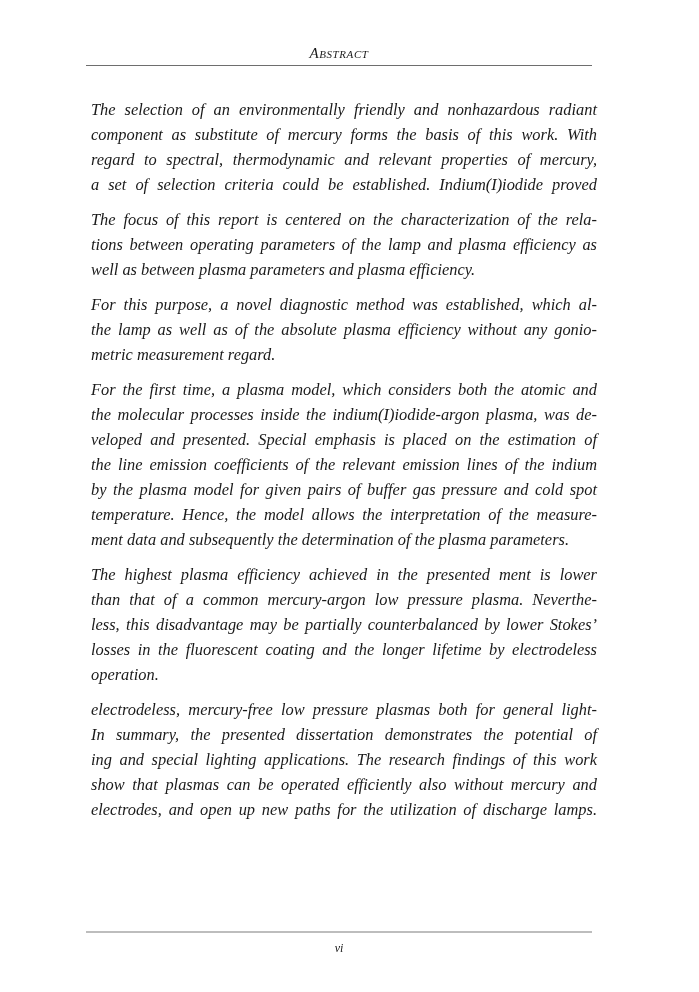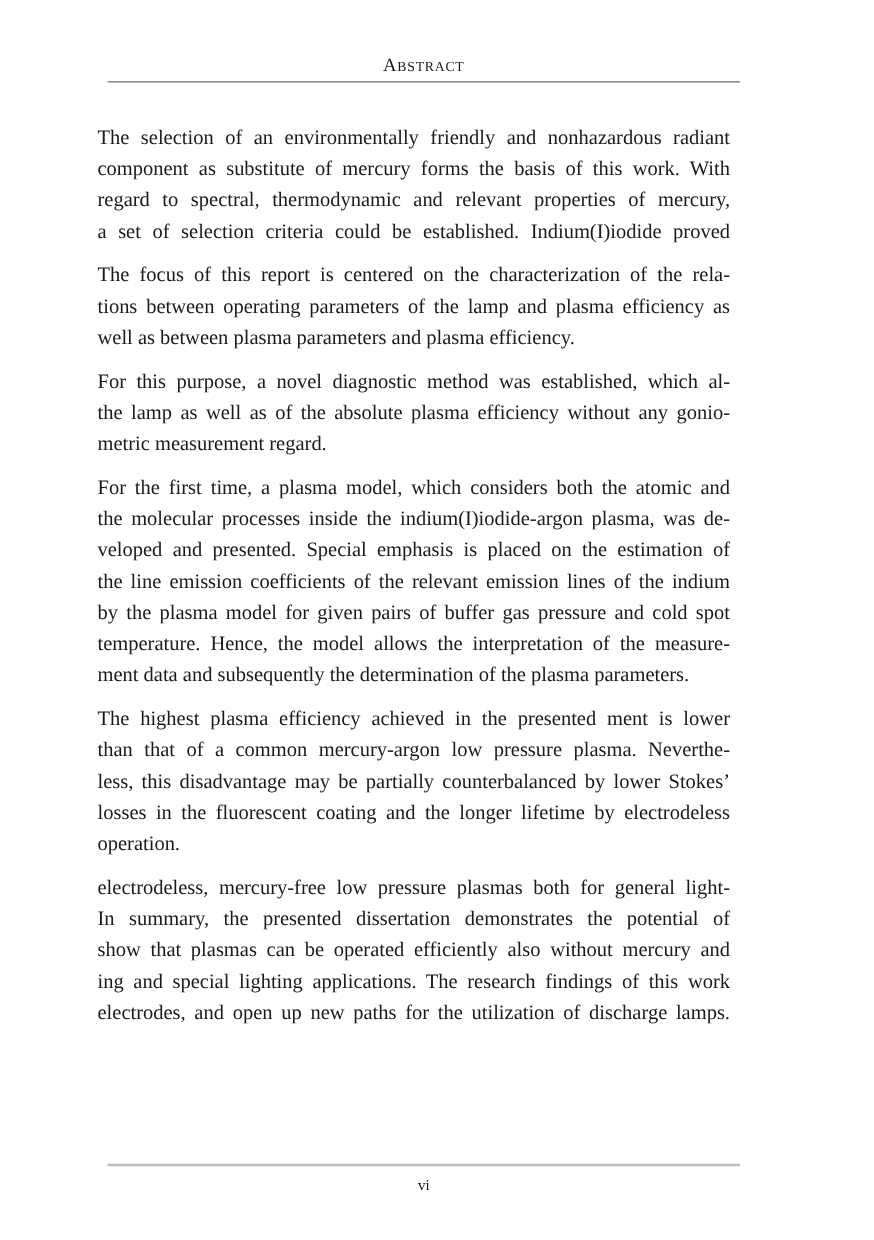--- a/index.html
+++ b/index.html
@@ -13,20 +13,21 @@
       position: relative;
       overflow: hidden;
       font-family: "Liberation Serif", "DejaVu Serif", serif;
       color: #1a1a1a;
     }
     .page {
       position: absolute;
       left: 0; top: 0;
       width: 699px;
       height: 992px;
+      font-style: italic;
     }
     .running-head {
       position: absolute;
       left: 86px;
       width: 506px;
       top: 44px;
       text-align: center;
       font-size: 15px;
       font-variant: small-caps;
       letter-spacing: 0.6px;
@@ -35,21 +36,21 @@
     .head-rule {
       position: absolute;
       left: 86px;
       width: 506px;
       top: 65px;
       height: 0;
       border-top: 1px solid #6e6e6e;
     }
     .body-text {
       position: absolute;
-      left: 78px;
+      left: 91px;
       top: 97px;
       width: 506px;
       font-size: 16.4px;
     }
     .para {
       margin: 0 0 10px 0;
     }
     .line {
       display: block;
       height: 25px;
@@ -122,21 +123,21 @@
       <span class="line">The highest plasma efficiency achieved in the presented ment is lower</span>
       <span class="line">than that of a common mercury-argon low pressure plasma.  Neverthe-</span>
       <span class="line">less, this disadvantage may be partially counterbalanced by lower Stokes’</span>
       <span class="line">losses in the fluorescent coating and the longer lifetime by electrodeless</span>
       <span class="line last">operation.</span>
     </div>
 
     <div class="para">
       <span class="line">electrodeless, mercury-free low pressure plasmas both for general light-</span>
       <span class="line">In summary, the presented dissertation demonstrates the potential of</span>
+      <span class="line">ing and special lighting applications.  The research findings of this work</span>
       <span class="line">show that plasmas can be operated efficiently also without mercury and</span>
-      <span class="line">ing and special lighting applications.  The research findings of this work</span>
       <span class="line">electrodes, and open up new paths for the utilization of discharge lamps.</span>
     </div>
   </div>
 
   <div class="foot-rule"></div>
   <div class="folio">vi</div>
 </div>
 
 </body></html>

